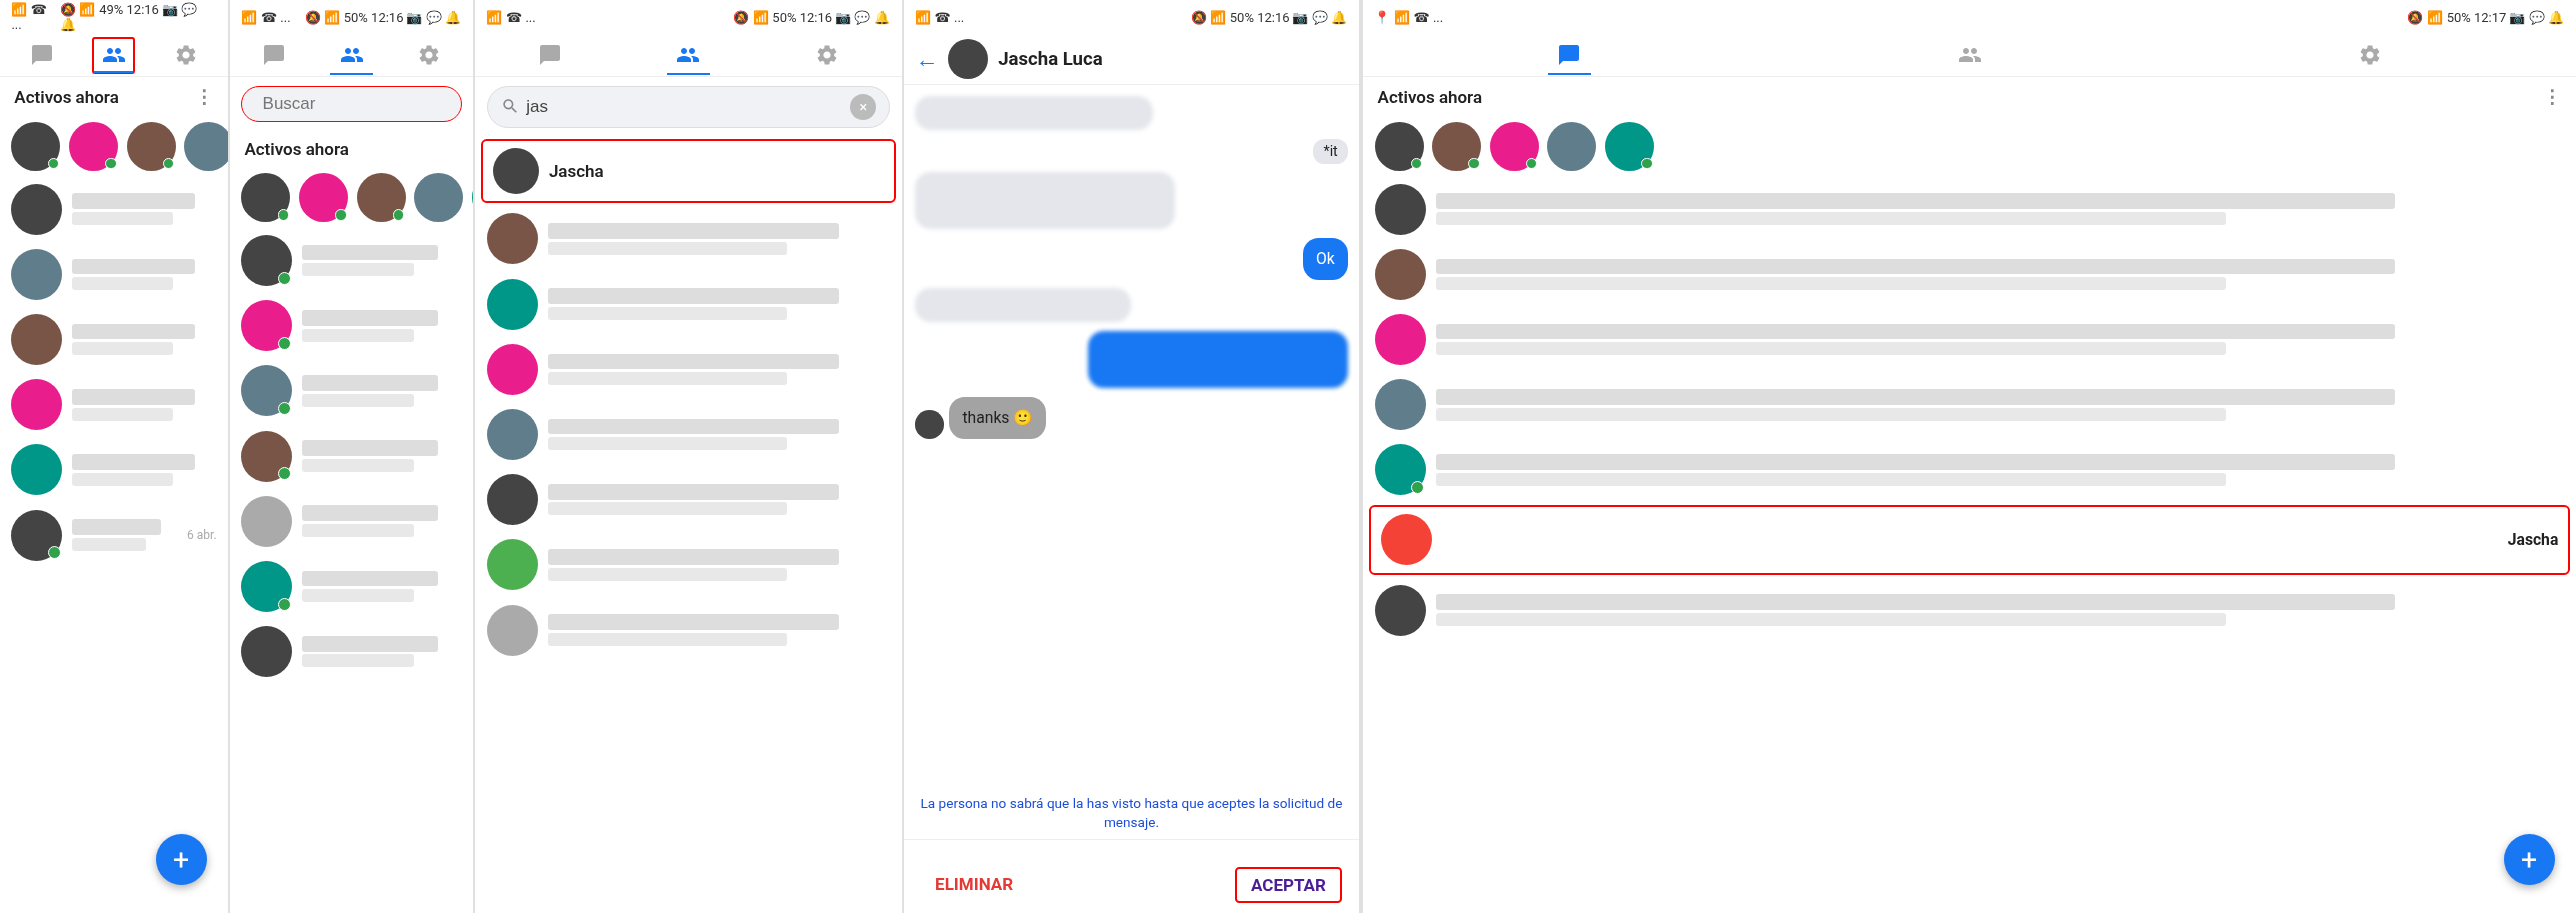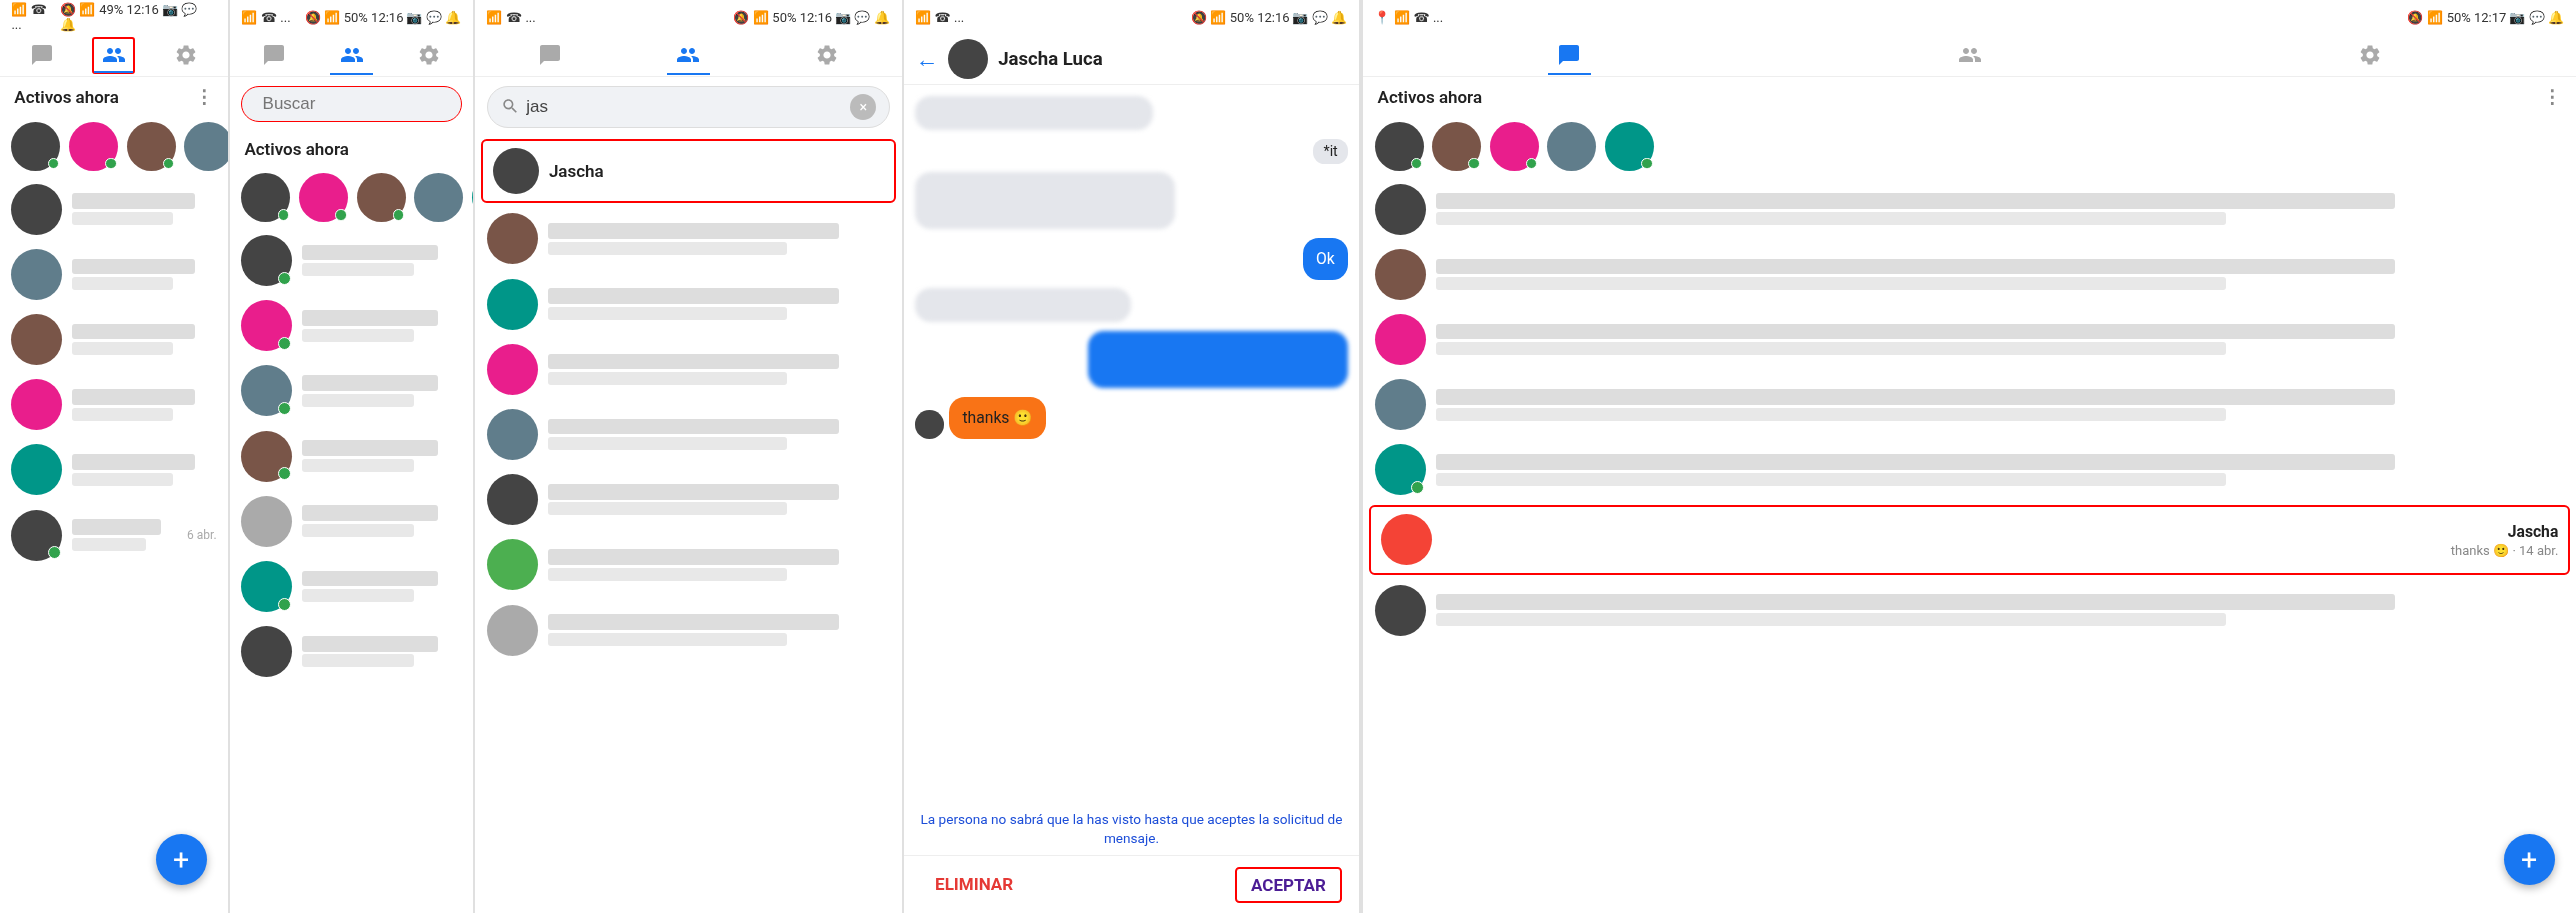--- a/index.html
+++ b/index.html
@@ -283,21 +283,21 @@
       background: #fff;
     }
     .msg-bubble {
       max-width: 65%;
       padding: 10px 13px;
       border-radius: 15.7px;
       font-size: 15.7px;
       line-height: 1.4;
     }
     .msg-bubble.received {
-      background: #f97316;
+      background: #a3a3a3;
       color: #222;
       align-self: flex-start;
     }
     .msg-bubble.sent {
       background: #1877f2;
       color: #fff;
       align-self: flex-end;
     }
     .msg-row {
       display: flex;
@@ -332,20 +332,21 @@
       display: flex;
       justify-content: space-between;
       padding: 11.4px 17px;
       border-top: 0.7px solid #eee;
     }
     .action-btn {
       font-size: 17px;
       font-weight: 700;
       cursor: pointer;
       padding: 7.1px 14.3px;
+      margin-top: 16px;
     }
     .action-btn.delete { color: #e53935; }
     .action-btn.accept {
       color: #4c1d95;
       border: 2.1px solid red;
       border-radius: 4.3px;
       padding: 5.7px 14.3px;
     }
 
     
@@ -844,21 +845,20 @@
       <div class="conv-info">
           <div class="conv-name"></div>
           <div class="conv-preview"></div>
         </div>
     </div>
 
     <div class="conv-item" style="border: 2.1px solid red; border-radius: 5.7px; margin: 2.9px 5.7px; padding: 7.1px 10px;">
       <div class="conv-avatar av-red"></div>
       <div class="conv-info">
         <div style="font-size:15.7px; font-weight:700; color:#222;">Jascha</div>
-        <div style="font-size:13px; color:#888; margin-top:2.9px;">thanks 🙂 · 14 abr.</div>
       </div>
     </div>
     <div class="conv-item">
       <div class="conv-avatar av-dark"></div>
       <div class="conv-info">
           <div class="conv-name"></div>
           <div class="conv-preview"></div>
         </div>
     </div>
   </div>

